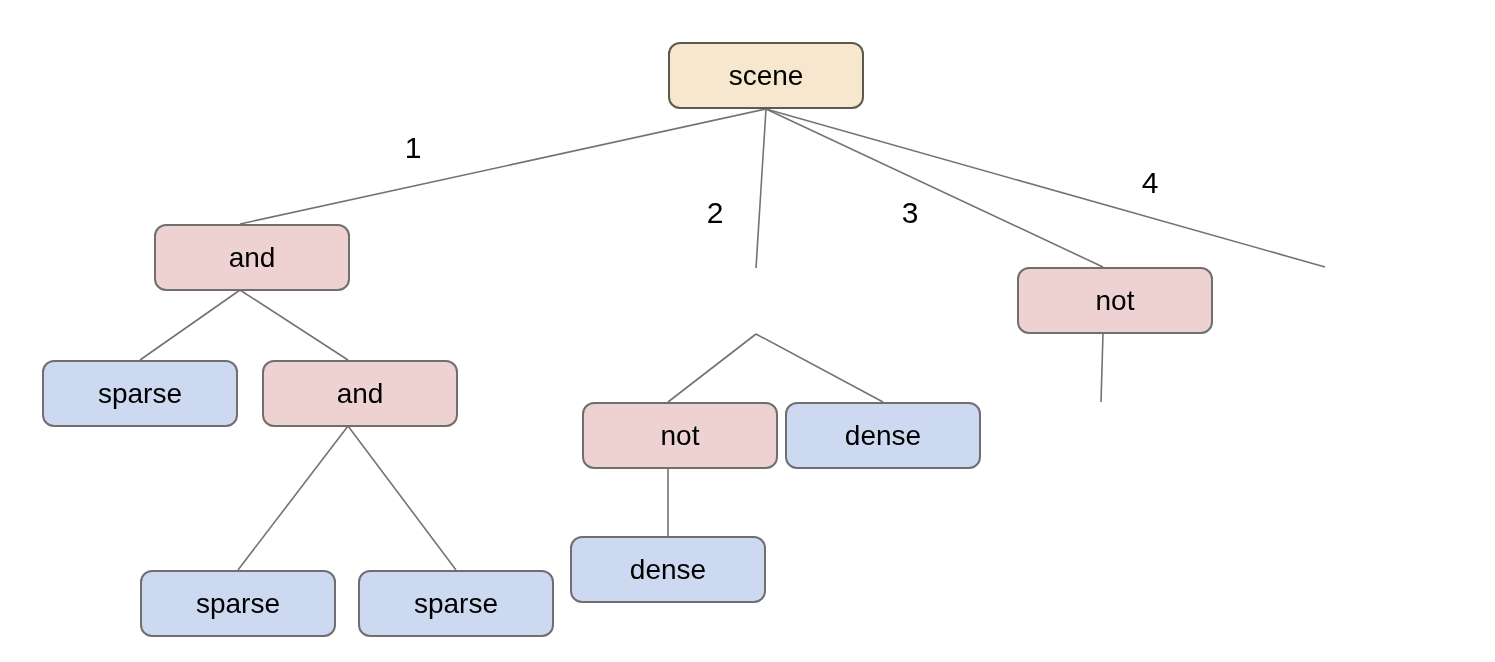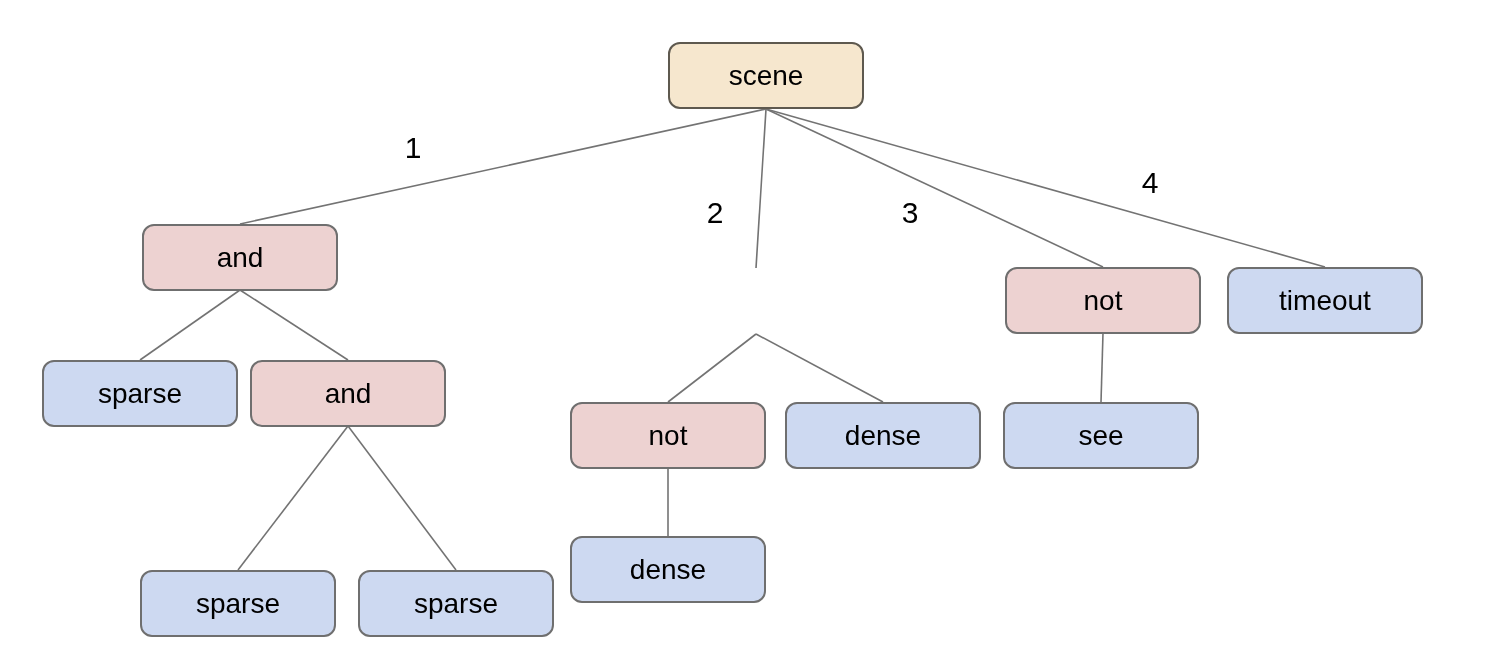--- a/index.html
+++ b/index.html
@@ -38,20 +38,21 @@
     justify-content: center;
     font-size: 28px;
     color: var(--text, #000000);
   }
   .node.root {
     background: var(--root-fill, #f6e7ce);
     border-color: var(--root-border, #5e594f);
   }
   .node.op {
     background: var(--operator-fill, #edd2d1);
+    margin-left: 12px;
   }
   .node.leaf {
     background: var(--leaf-fill, #cdd9f1);
   }
   .edge-label {
     position: absolute;
     transform: translate(-50%, -50%);
     font-size: 30px;
     color: var(--text, #000000);
     line-height: 1;
@@ -88,43 +89,37 @@
 
   <div class="node op" style="left:142px; top:224px">
     <span>and</span>
   </div>
 
 
   <div class="node op" style="left:1005px; top:267px">
     <span>not</span>
   </div>
 
-  <div class="node leaf" style="left:1227px; top:267px">
-    <span>timeout</span>
-  </div>
 
   <div class="node leaf" style="left:42px; top:360px">
     <span>sparse</span>
   </div>
 
   <div class="node op" style="left:250px; top:360px">
     <span>and</span>
   </div>
 
   <div class="node op" style="left:570px; top:402px">
     <span>not</span>
   </div>
 
   <div class="node leaf" style="left:785px; top:402px">
     <span>dense</span>
   </div>
 
-  <div class="node leaf" style="left:1003px; top:402px">
-    <span>see</span>
-  </div>
 
   <div class="node leaf" style="left:570px; top:536px">
     <span>dense</span>
   </div>
 
   <div class="node leaf" style="left:140px; top:570px">
     <span>sparse</span>
   </div>
 
   <div class="node leaf" style="left:358px; top:570px">

